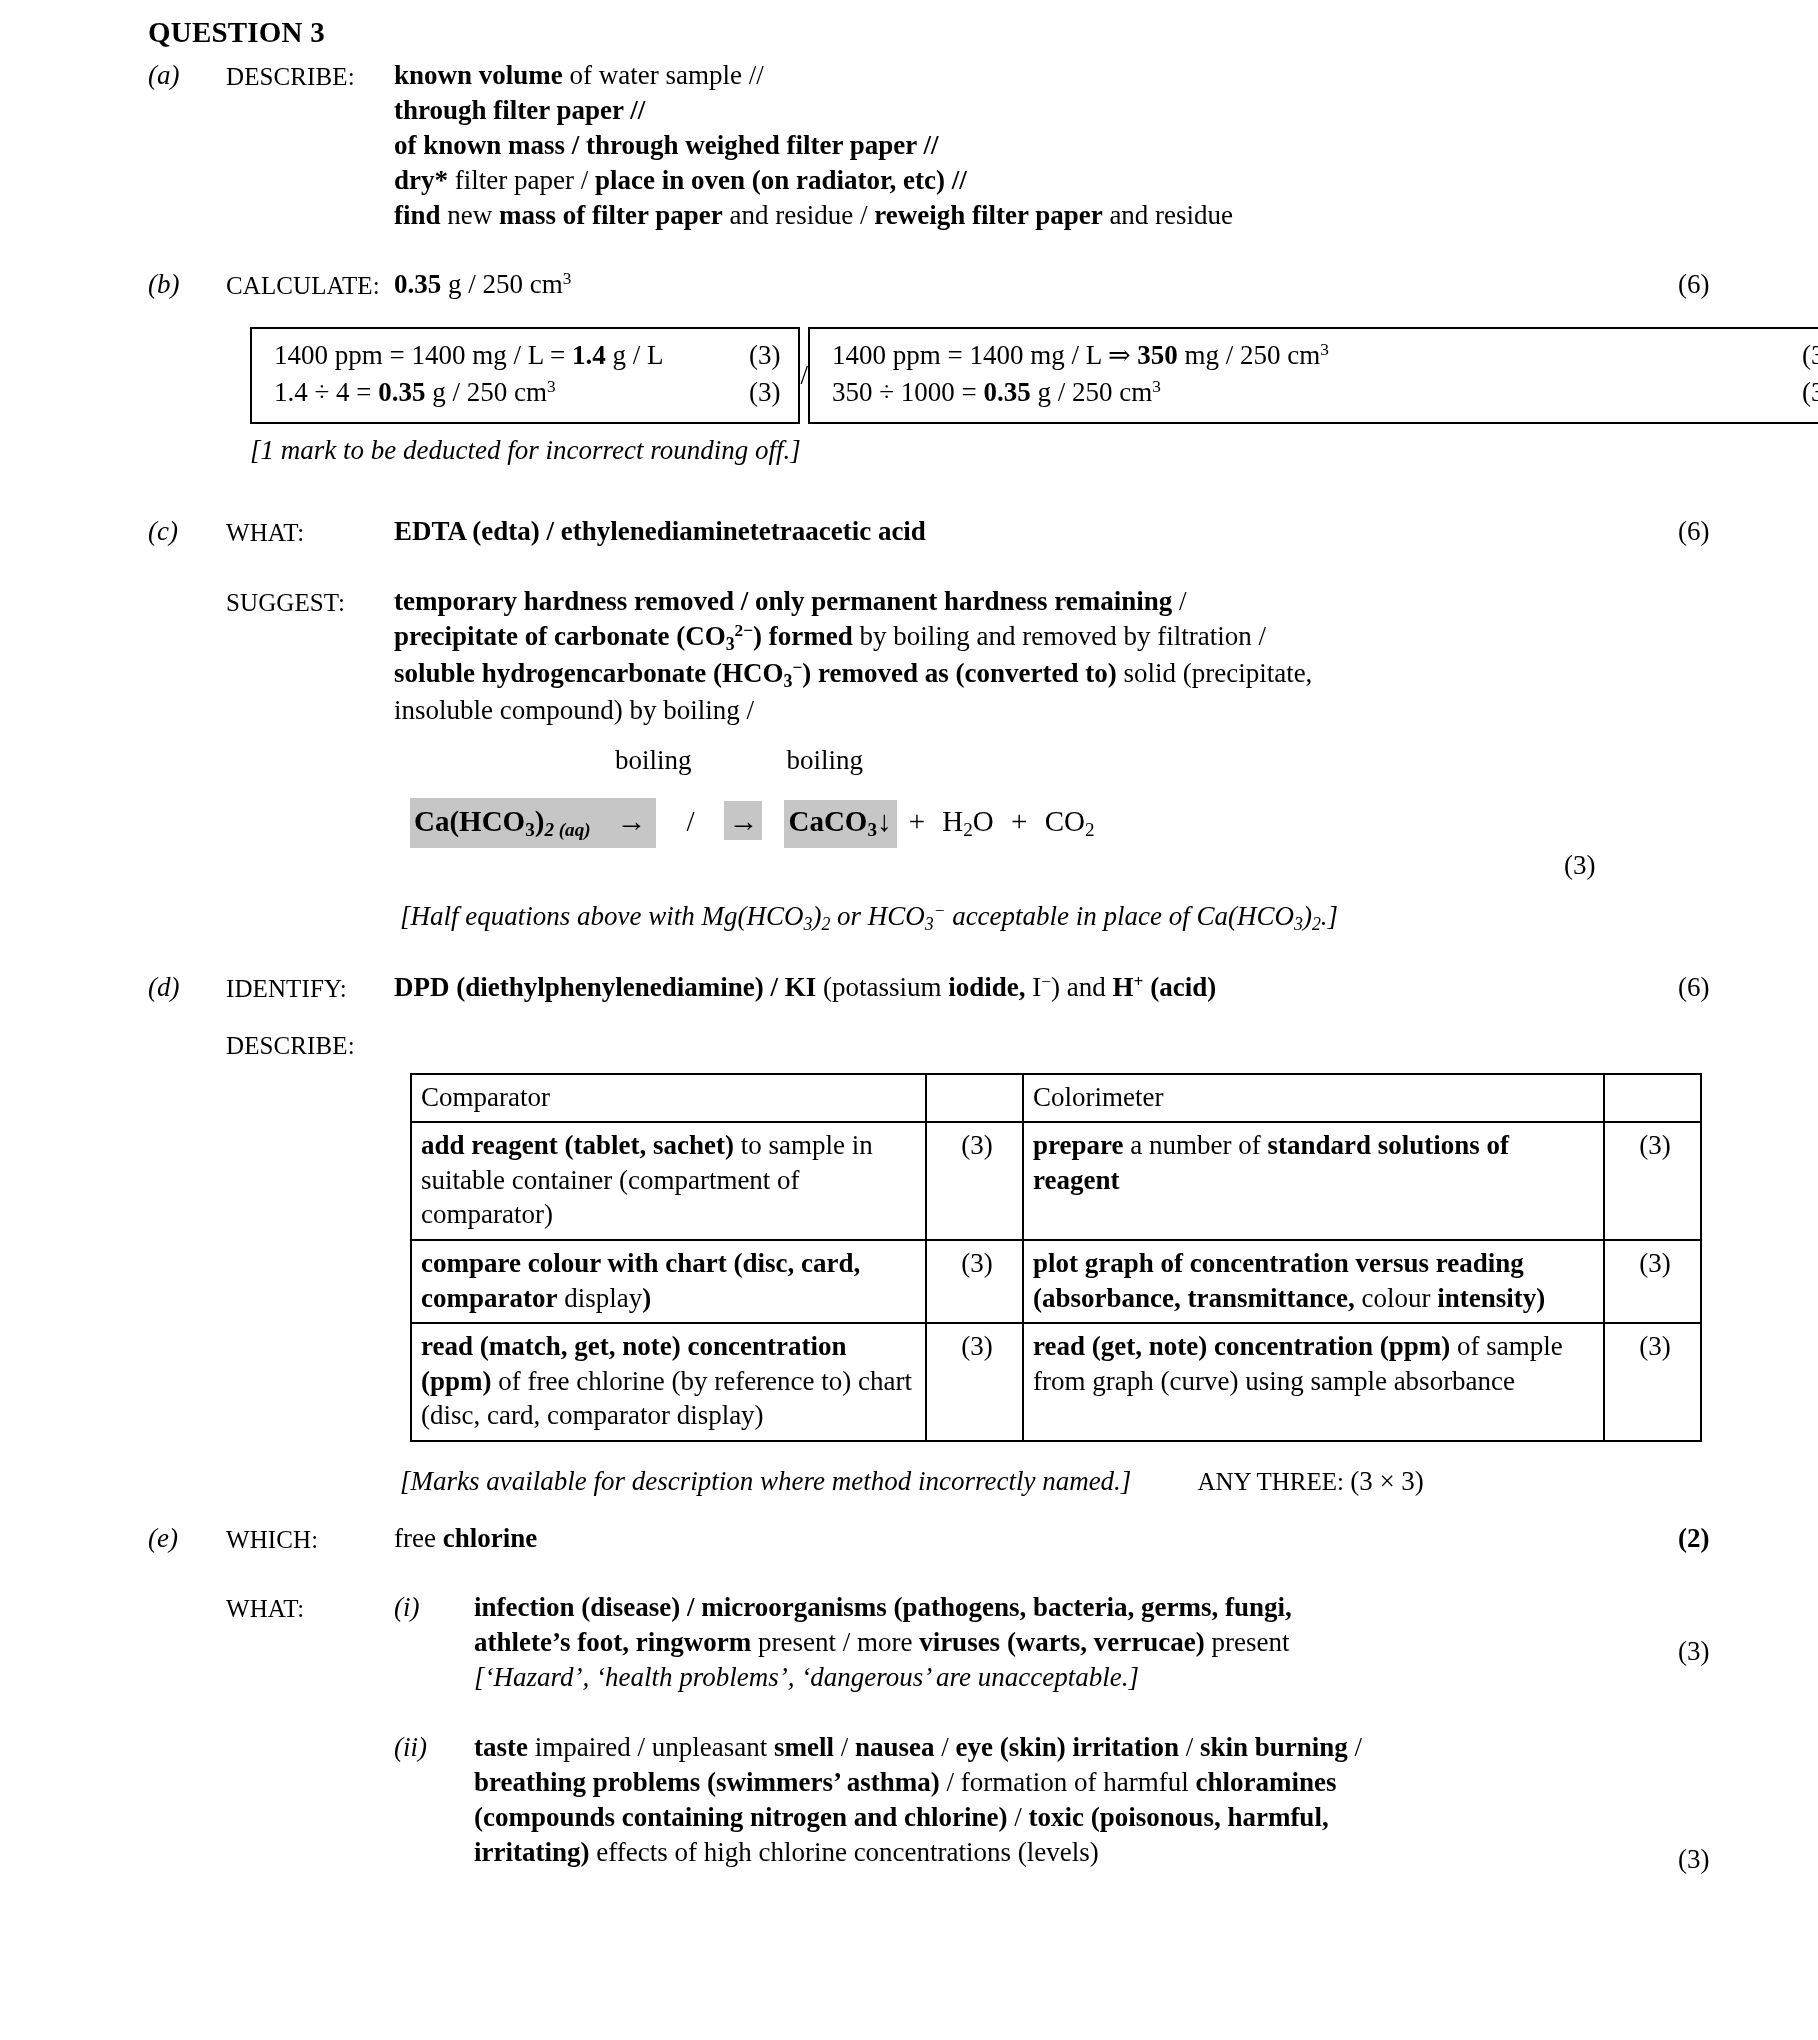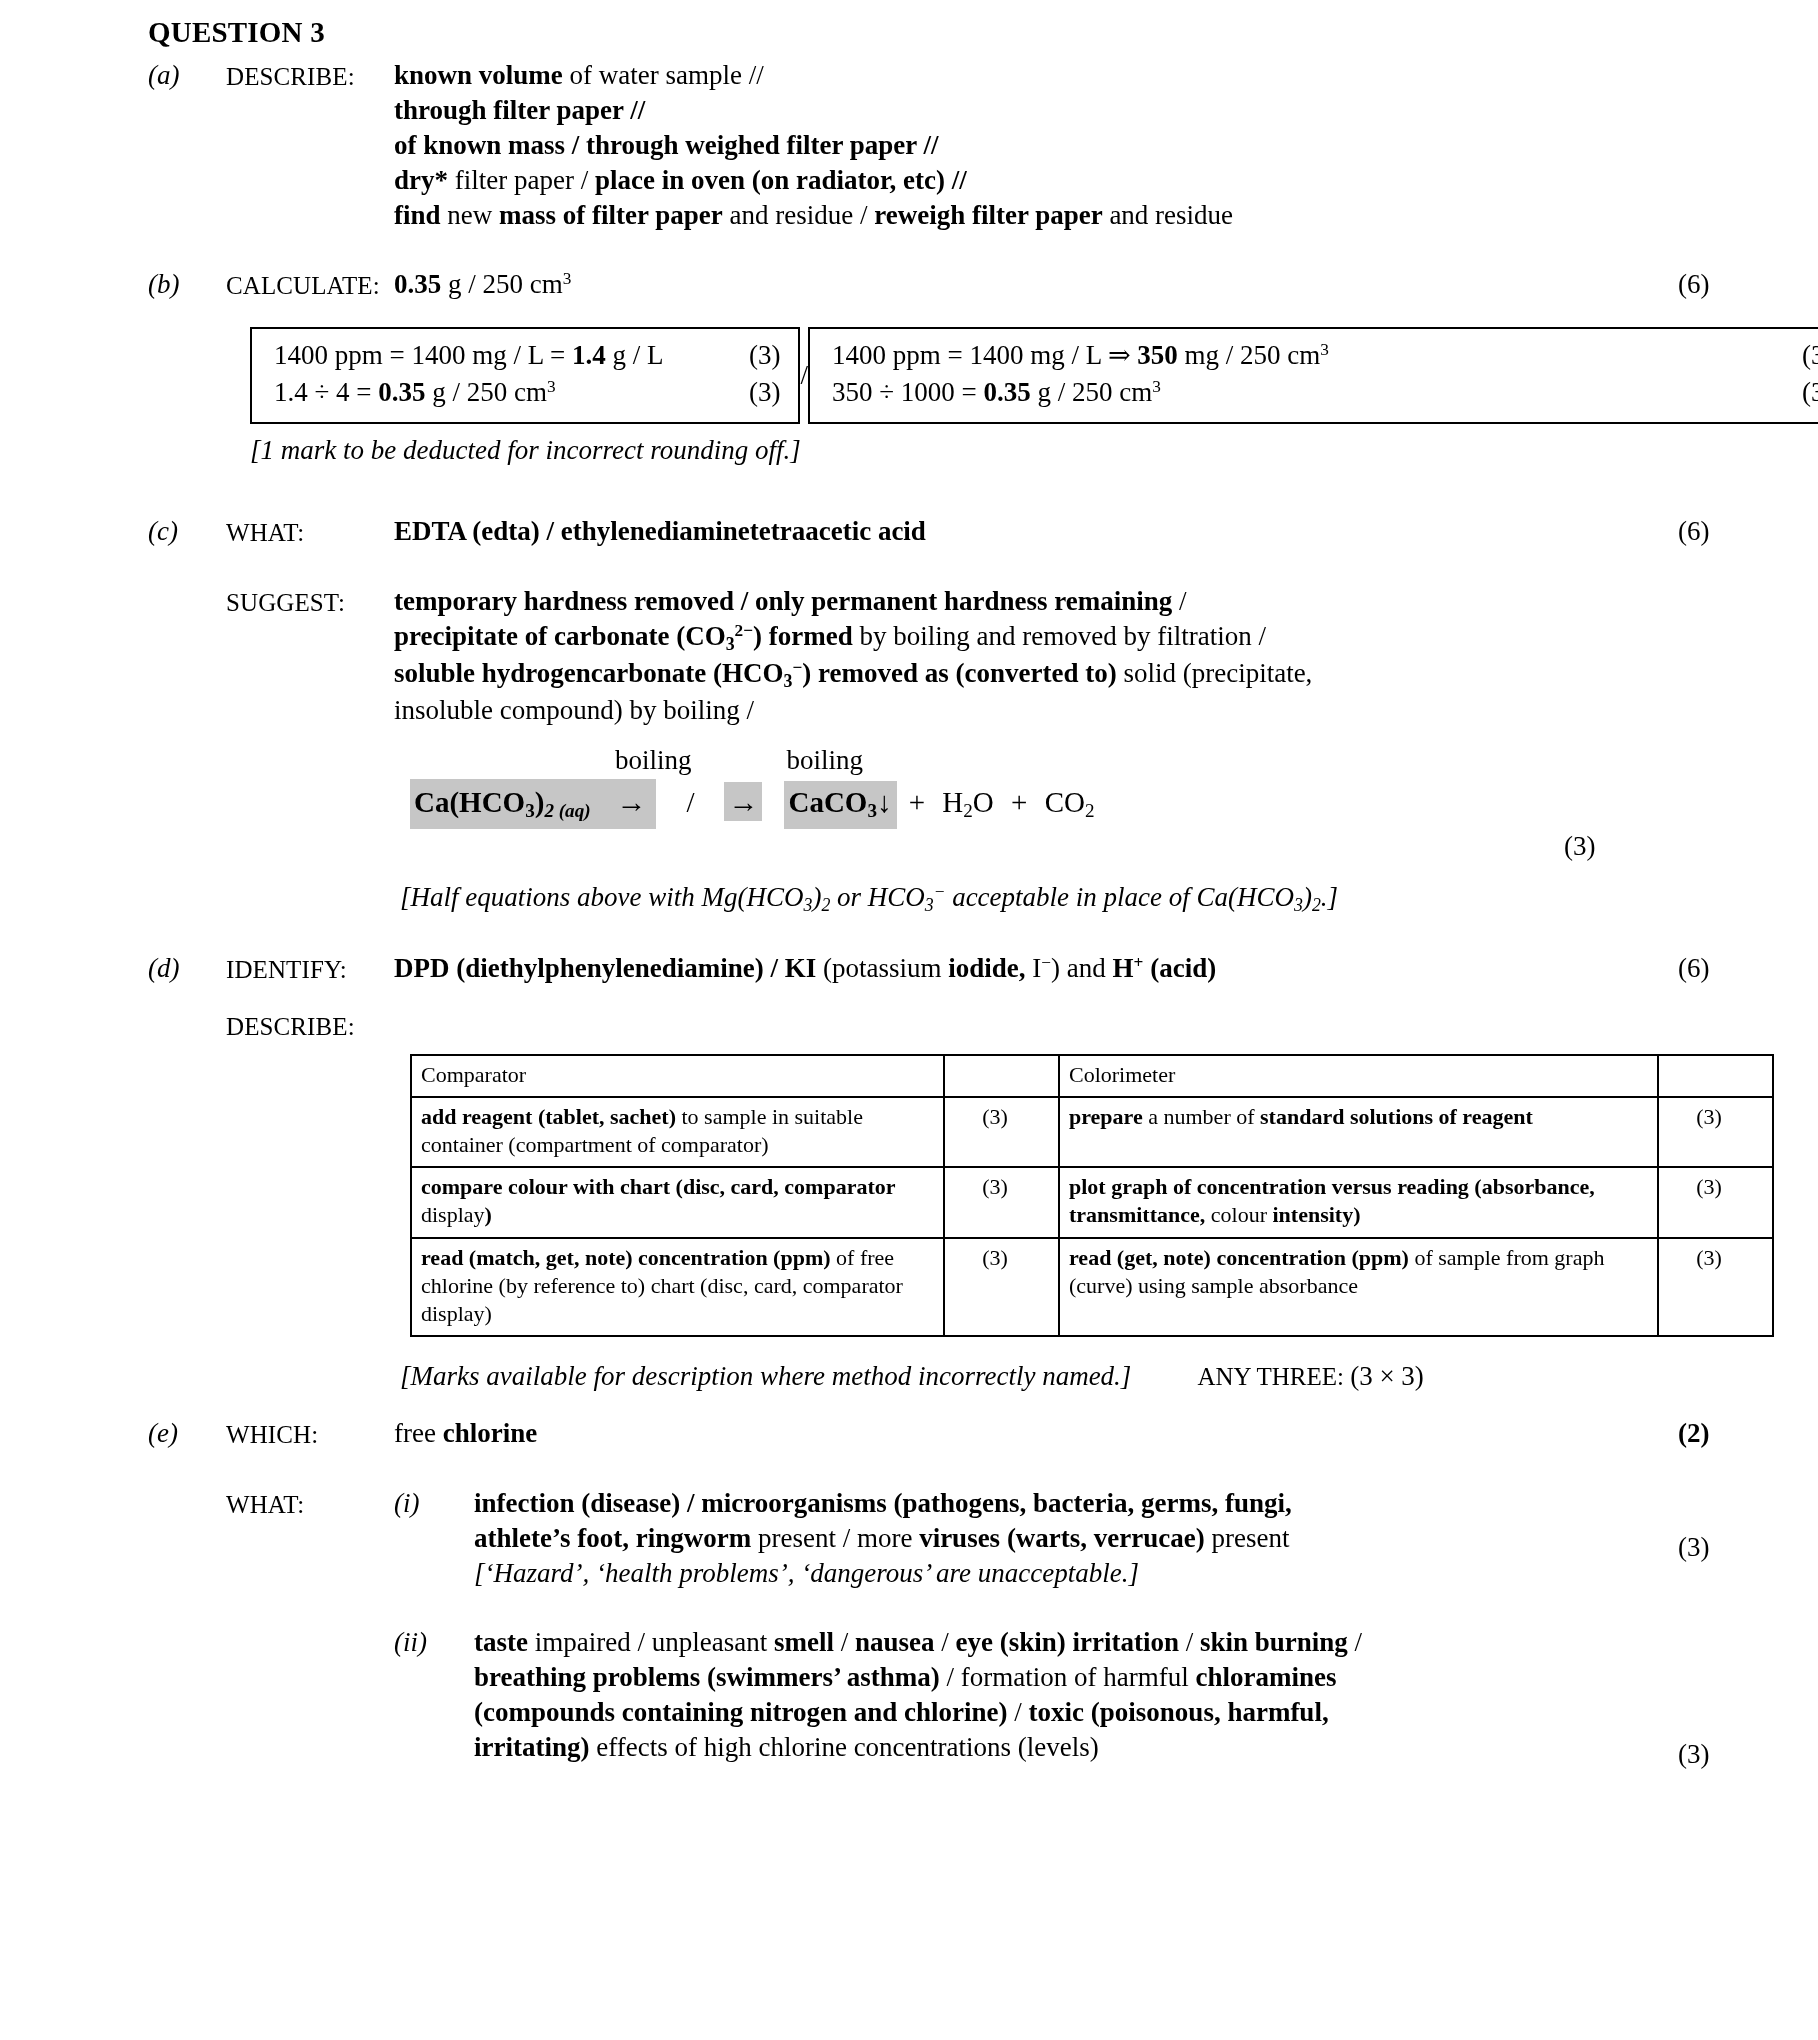--- a/index.html
+++ b/index.html
@@ -125,21 +125,21 @@
     height: 34px;
   }
   .boiling-row .sp1 { width: 205px; }
   .boiling-row .sp2 { width: 95px; }
   .chem-row {
     display: flex;
     align-items: baseline;
     font-size: 29px;
     margin-top: 1px;
   }
-  .hl { background: #c6c6c6; }
+  .hl { background: #c6c6c6; margin-top: 19px; }
   .chem-row .seg { padding: 3px 6px 4px 4px; white-space: nowrap; }
   .chem-row .arrow { font-size: 30px; padding: 0 4px; }
   .chem-row .mid-slash { padding: 0 30px; }
   .halfeq-note {
     padding-left: 400px;
     margin-top: 16px;
     font-style: italic;
     font-size: 27px;
   }
   .mark-right-std {
@@ -154,22 +154,22 @@
     margin-top: 10px;
   }
   table.cmp {
     border-collapse: collapse;
     width: 1230px;
     table-layout: fixed;
   }
   table.cmp td {
     border: 2px solid #000;
     vertical-align: top;
-    padding: 5px 22px 7px 9px;
-    font-size: 22px;
+    padding: 5px 4px 7px 9px;
+    font-size: 27px;
     line-height: 1.28;
   }
   td.c1 { width: 500px; }
   td.c2 { width: 82px; text-align: center; }
   td.c3 { width: 566px; }
   td.c4 { width: 82px; text-align: center; }
   td.hdr { font-weight: normal; }
   .below-table {
     display: flex;
     padding-left: 400px;

